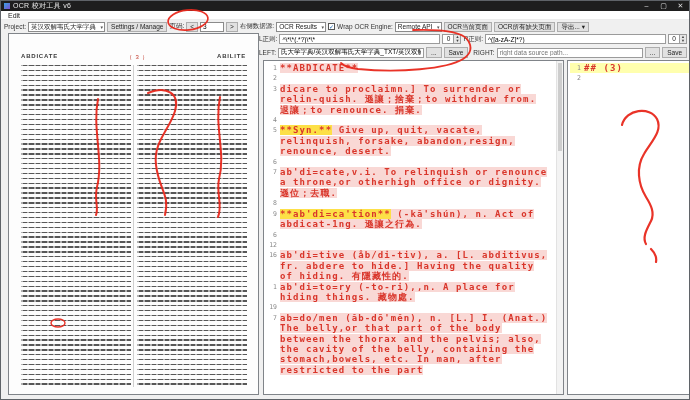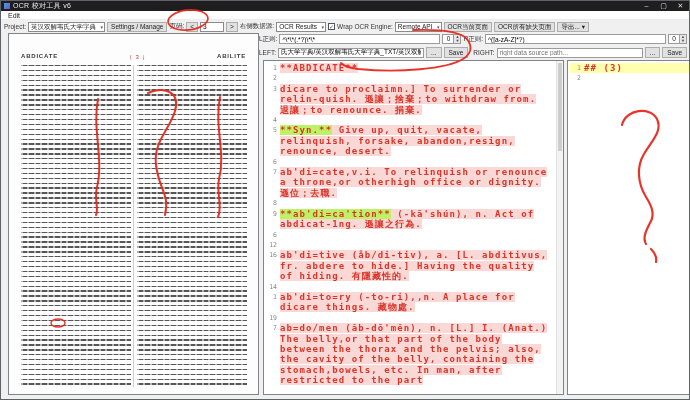--- a/index.html
+++ b/index.html
@@ -58,21 +58,21 @@
   .editor{position:absolute;background:#ffffff;border:1px solid #808489;box-sizing:border-box;overflow:hidden;}
   .center-pane{left:262px;top:59px;width:301px;height:335px;}
   .right-pane{left:566px;top:59px;width:123px;height:335px;}
   .ed-inner{position:absolute;inset:1px 0 0 0;padding:1px 0 0 2px;}
   .row{display:flex;align-items:flex-start;}
   .ln{flex:0 0 11px;text-align:right;color:#8a8a8a;font:6.5px/10.4px "DejaVu Sans Mono",monospace;margin-right:3px;}
   .lt{flex:1;font:bold 9px/10.4px "DejaVu Sans Mono",monospace;letter-spacing:1.1px;color:#d9362b;
       word-wrap:break-word;min-height:10.4px;}
   .center-pane .lt{max-width:268px;}
   .h-pink{background:#f9d8d5;}
-  .h-blue{background:#bef264;}
+  .h-blue{background:#fde047;}
   .row.hl-yellow{background:#ffffae;}
   .scrollbar{position:absolute;top:0;bottom:0;right:0;width:7px;background:#f3f3f3;border-left:1px solid #e2e2e2;box-sizing:border-box;}
   .scroll-thumb{position:absolute;left:1px;right:1px;top:2px;height:88px;background:#cdcdcd;}
   
   .annotations{position:absolute;inset:0;z-index:60;pointer-events:none;}
 </style>
 </head>
 <body>
 
 <div class="app">
@@ -208,26 +208,22 @@
         </div>
         <div class="row">
           <span class="ln">12</span>
           <div class="lt"></div>
         </div>
         <div class="row">
           <span class="ln">16</span>
           <div class="lt"><span class="h-pink">ab'di=tive (åb/di-tiv), a. [L. abditivus, fr. abdere to hide.] Having the quality of hiding. 有隱藏性的.</span></div>
         </div>
         <div class="row">
-          <span class="ln">14</span>
-          <div class="lt"></div>
-        </div>
-        <div class="row">
           <span class="ln">1</span>
-          <div class="lt"><span class="h-pink">ab'di=to=ry (-to-ri),,n. A place for dicare things. 藏物處.</span></div>
+          <div class="lt"><span class="h-pink">ab'di=to=ry (-to-ri),,n. A place for hiding things. 藏物處.</span></div>
         </div>
         <div class="row">
           <span class="ln">19</span>
           <div class="lt"></div>
         </div>
         <div class="row">
           <span class="ln">7</span>
           <div class="lt"><span class="h-pink">ab=do/men (ăb-dō'mĕn), n. [L.] I. (Anat.) The belly,or that part of the body between the thorax and the pelvis; also, the cavity of the belly, containing the stomach,bowels, etc. In man, after restricted to the part</span></div>
         </div>
       </div>

